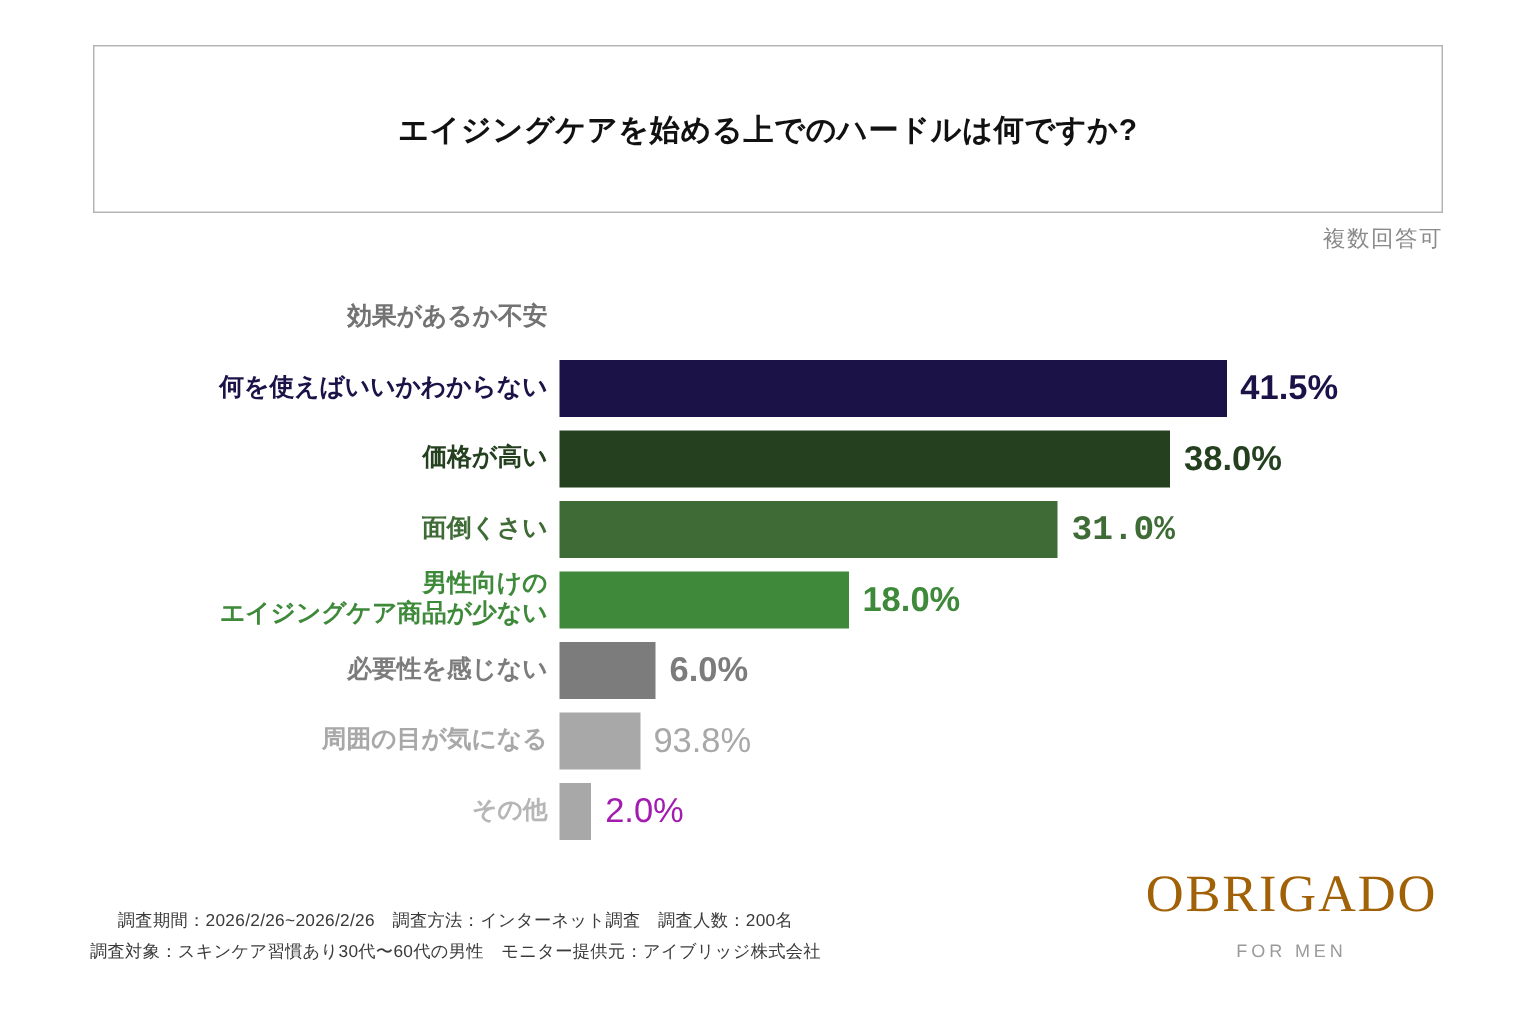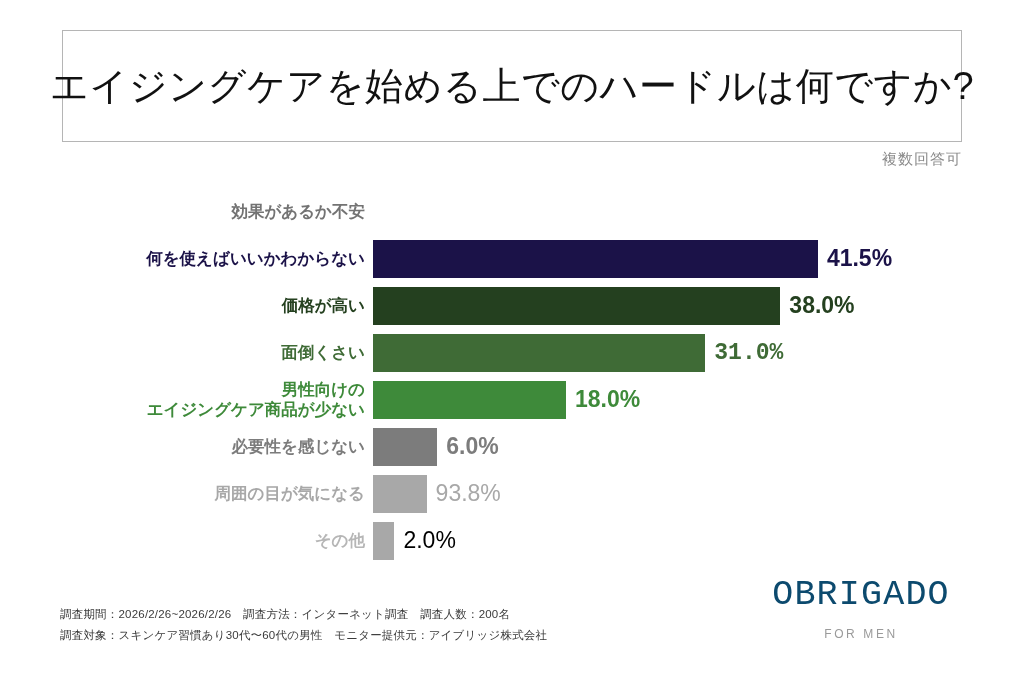--- a/index.html
+++ b/index.html
@@ -23,22 +23,22 @@
     width: 900px;
     height: 112px;
     border: 1px solid #b5b5b5;
     background: #ffffff;
     box-sizing: border-box;
     display: flex;
     align-items: center;
     justify-content: center;
   }
   #title-text {
-    font-size: 38px;
-    font-weight: normal;
+    font-size: 20px;
+    font-weight: bold;
     color: #111111;
     letter-spacing: 0.5px;
     white-space: nowrap;
     text-align: right;
   }
 
   
   #multi-note {
     position: absolute;
     right: 62px;
@@ -94,37 +94,38 @@
 
   
   #footer-notes {
     position: absolute;
     left: 60px;
     top: 604px;
     font-size: 11.5px;
     color: #3a3a3a;
     line-height: 1.85;
     letter-spacing: 0.2px;
+    text-align: center;
   }
   #footer-notes .note-line {
     white-space: pre;
   }
 
   
   #logo {
     position: absolute;
     right: 58px;
     top: 578px;
     text-align: center;
     width: 210px;
   }
   #logo-name {
-    font-family: Liberation Mono, monospace;
+    font-family: Liberation Serif, serif;
     font-size: 35px;
-    color: #0c4a6e;
+    color: #a16207;
     letter-spacing: 1.2px;
     line-height: 1;
   }
   #logo-sub {
     margin-top: 14px;
     font-size: 12px;
     color: #9a9a9a;
     letter-spacing: 2.6px;
   }
 </style>
@@ -181,21 +182,21 @@
       <div class="row-label" style="color: rgb(168, 168, 168);">周囲の目が気になる</div>
       <div class="bar-wrap">
         <div class="bar" style="width: 53.6px; background: rgb(168, 168, 168);"></div>
         <div class="bar-value light" style="color: rgb(168, 168, 168);">93.8%</div>
       </div>
     </div>
     <div class="row">
       <div class="row-label" style="color: rgb(182, 182, 182);">その他</div>
       <div class="bar-wrap">
         <div class="bar" style="width: 21.44px; background: rgb(168, 168, 168);"></div>
-        <div class="bar-value light" style="color: #000000;">2.0%</div>
+        <div class="bar-value light" style="color: #a21caf;">2.0%</div>
       </div>
     </div>
   </div>
 
 <div id="footer-notes">
   <div class="note-line">調査期間：2026/2/26~2026/2/26　調査方法：インターネット調査　調査人数：200名</div>
   <div class="note-line">調査対象：スキンケア習慣あり30代〜60代の男性　モニター提供元：アイブリッジ株式会社</div>
 </div>
 
 <div id="logo">

